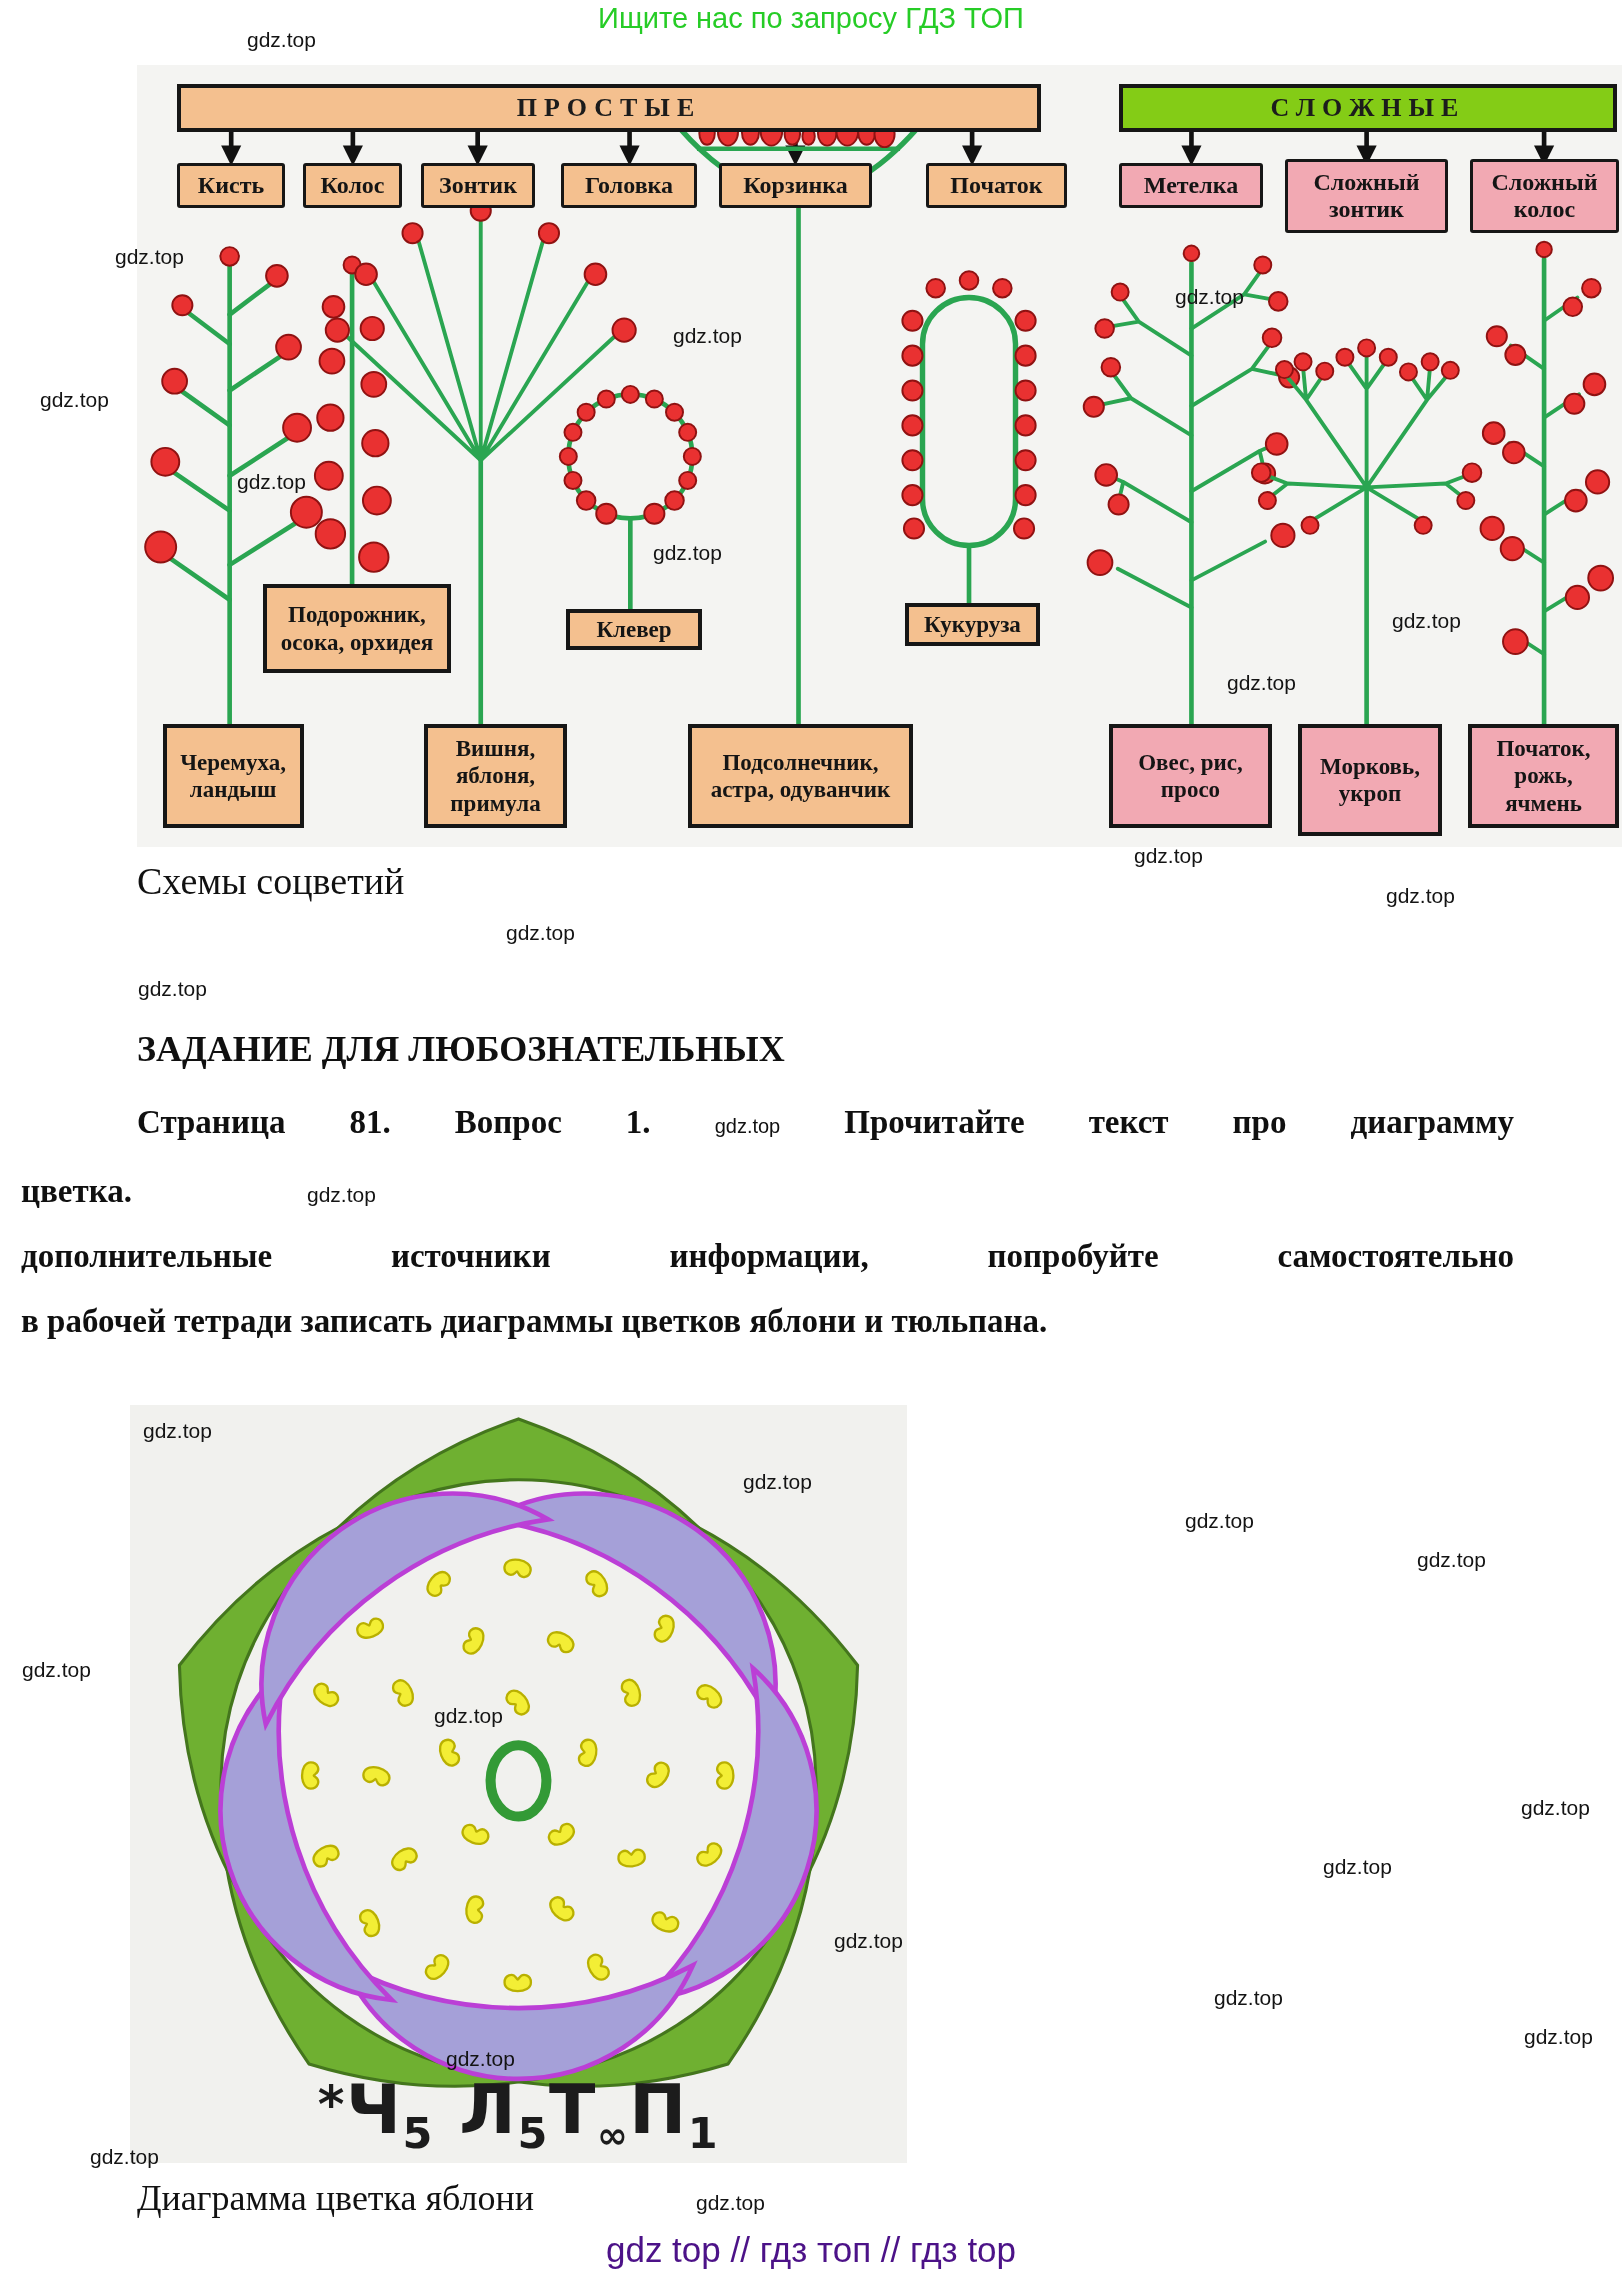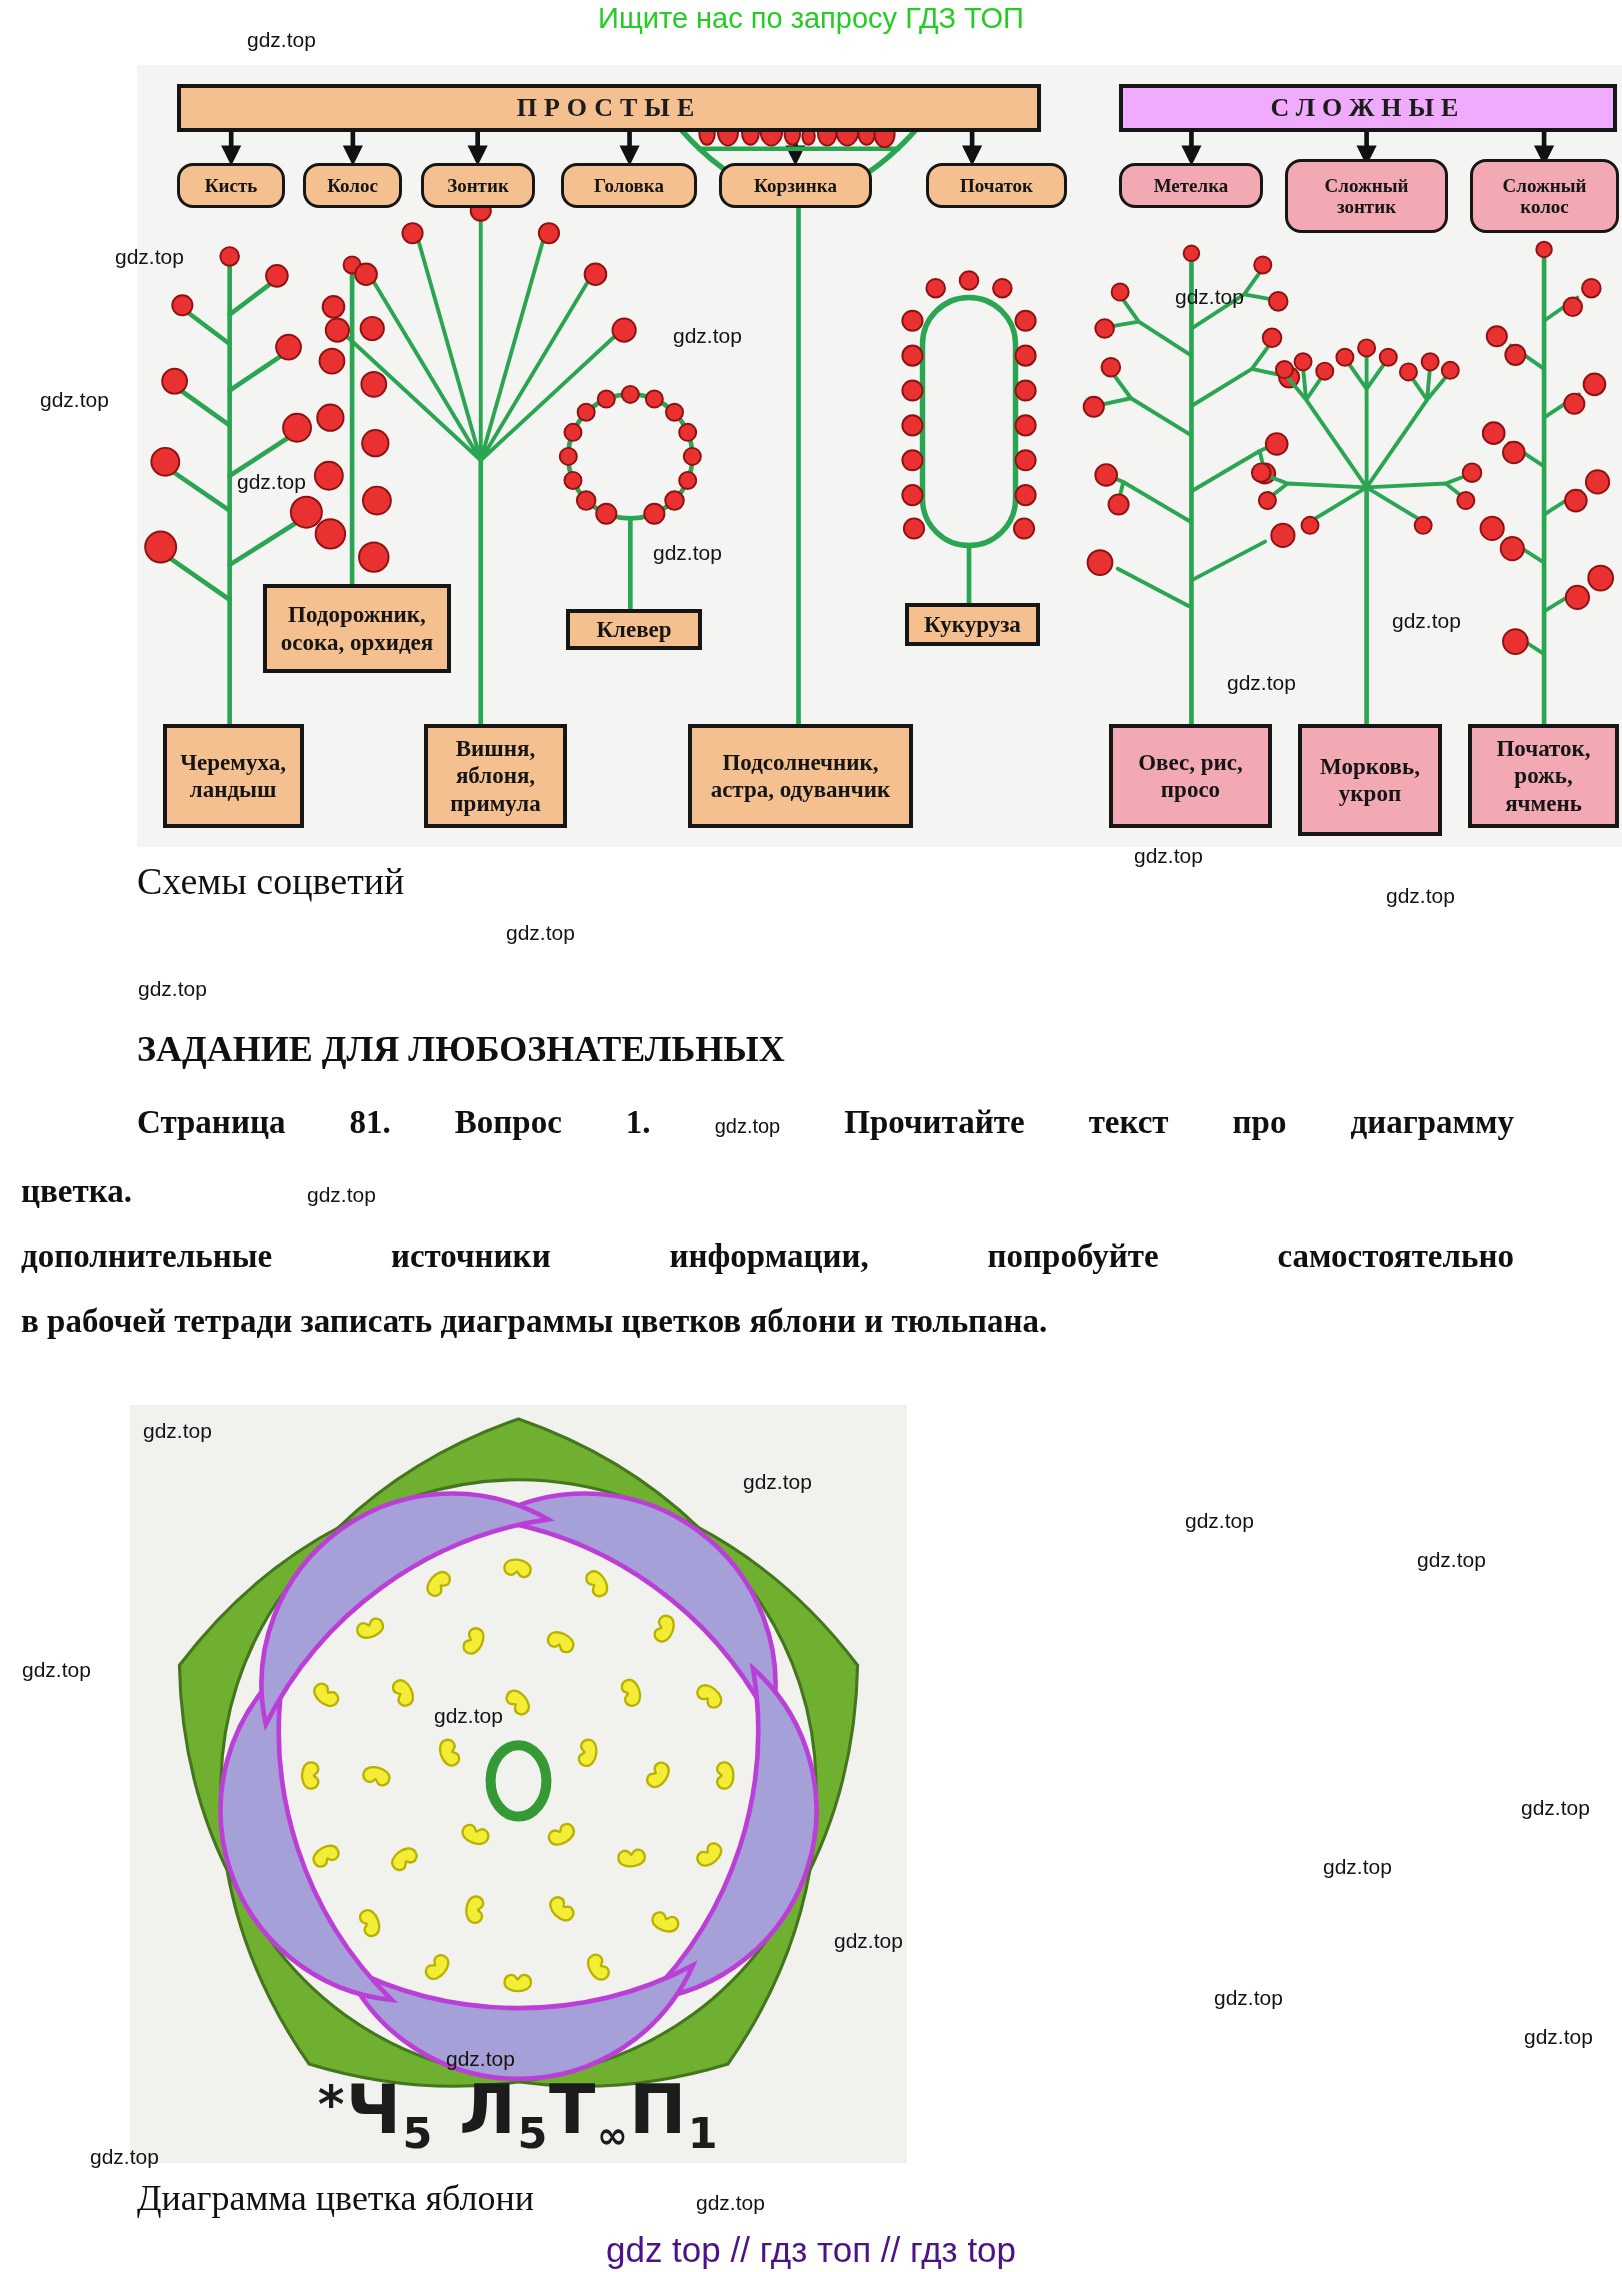--- a/index.html
+++ b/index.html
@@ -10,24 +10,24 @@
           color:#26cc26;}
   .wm{position:absolute;font-family:"Liberation Sans",sans-serif;font-size:21px;
       color:#141414;white-space:nowrap;}
   .panel1{position:absolute;left:137px;top:65px;width:1485px;height:782px;
           background:#f4f4f2;}
   .panel1 svg{position:absolute;left:0;top:0;}
   .hdr{position:absolute;height:40px;border:4.7px solid #161616;display:flex;
        align-items:center;justify-content:center;font-weight:bold;font-size:26px;
        letter-spacing:7px;color:#1c1c1c;}
   .hdr.simple{background:#f4c08f;}
-  .hdr.complex{background:#f0abfc;}
-  .lbl{position:absolute;border:3.9px solid #161616;border-radius:16px;display:flex;
+  .hdr.complex{background:#84cc16;}
+  .lbl{position:absolute;border:3.9px solid #161616;border-radius:3px;display:flex;
        align-items:center;justify-content:center;text-align:center;font-weight:bold;
-       font-size:19px;line-height:1.12;color:#151515;padding:1.6px 4.7px;box-sizing:border-box;}
+       font-size:24px;line-height:1.12;color:#151515;padding:1.6px 4.7px;box-sizing:border-box;}
   .lbl.simple{background:#f4c08f;}
   .lbl.complex{background:#f2a9b3;}
   .bx{position:absolute;border:4.7px solid #161616;display:flex;align-items:center;
       justify-content:center;text-align:center;font-weight:bold;font-size:23px;
       line-height:1.18;color:#151515;padding:3.1px 6.2px;box-sizing:border-box;}
   .bx.simple{background:#f4c08f;}
   .bx.complex{background:#f2a9b3;}
   .caption1{position:absolute;left:137px;top:859px;font-size:38px;color:#111;}
   .textblock{position:absolute;left:21px;top:1028px;width:1493px;font-weight:bold;
              font-size:33px;color:#101010;}

